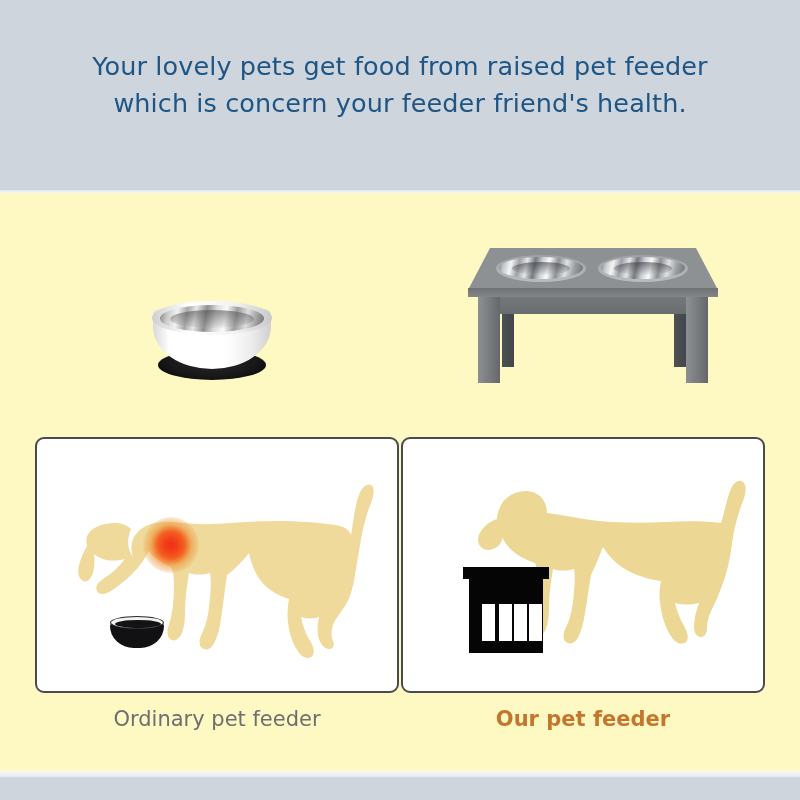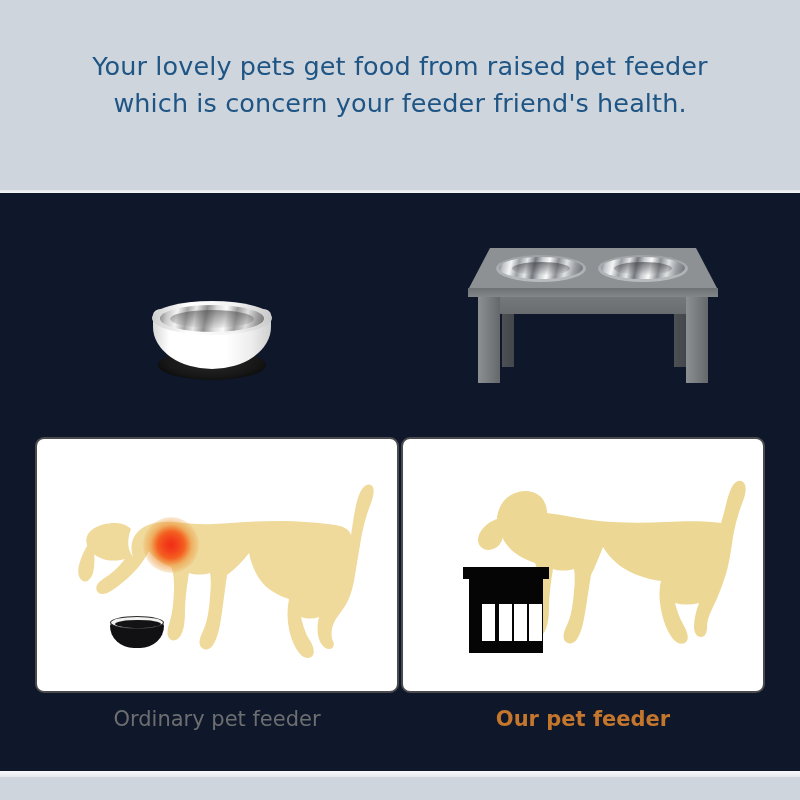--- a/index.html
+++ b/index.html
@@ -10,21 +10,21 @@
     width: 800px;
     height: 800px;
     background: #f5f6f8;
     font-family: "DejaVu Sans", sans-serif;
     overflow: hidden;
   }
   .page {
     position: relative;
     width: 800px;
     height: 800px;
-    background: #0f172a;
+    background: #fef9c3;
     border-radius: 26px;
   }
 
   
   .header-band {
     position: absolute;
     left: 0;
     top: 0;
     width: 800px;
     height: 190px;

